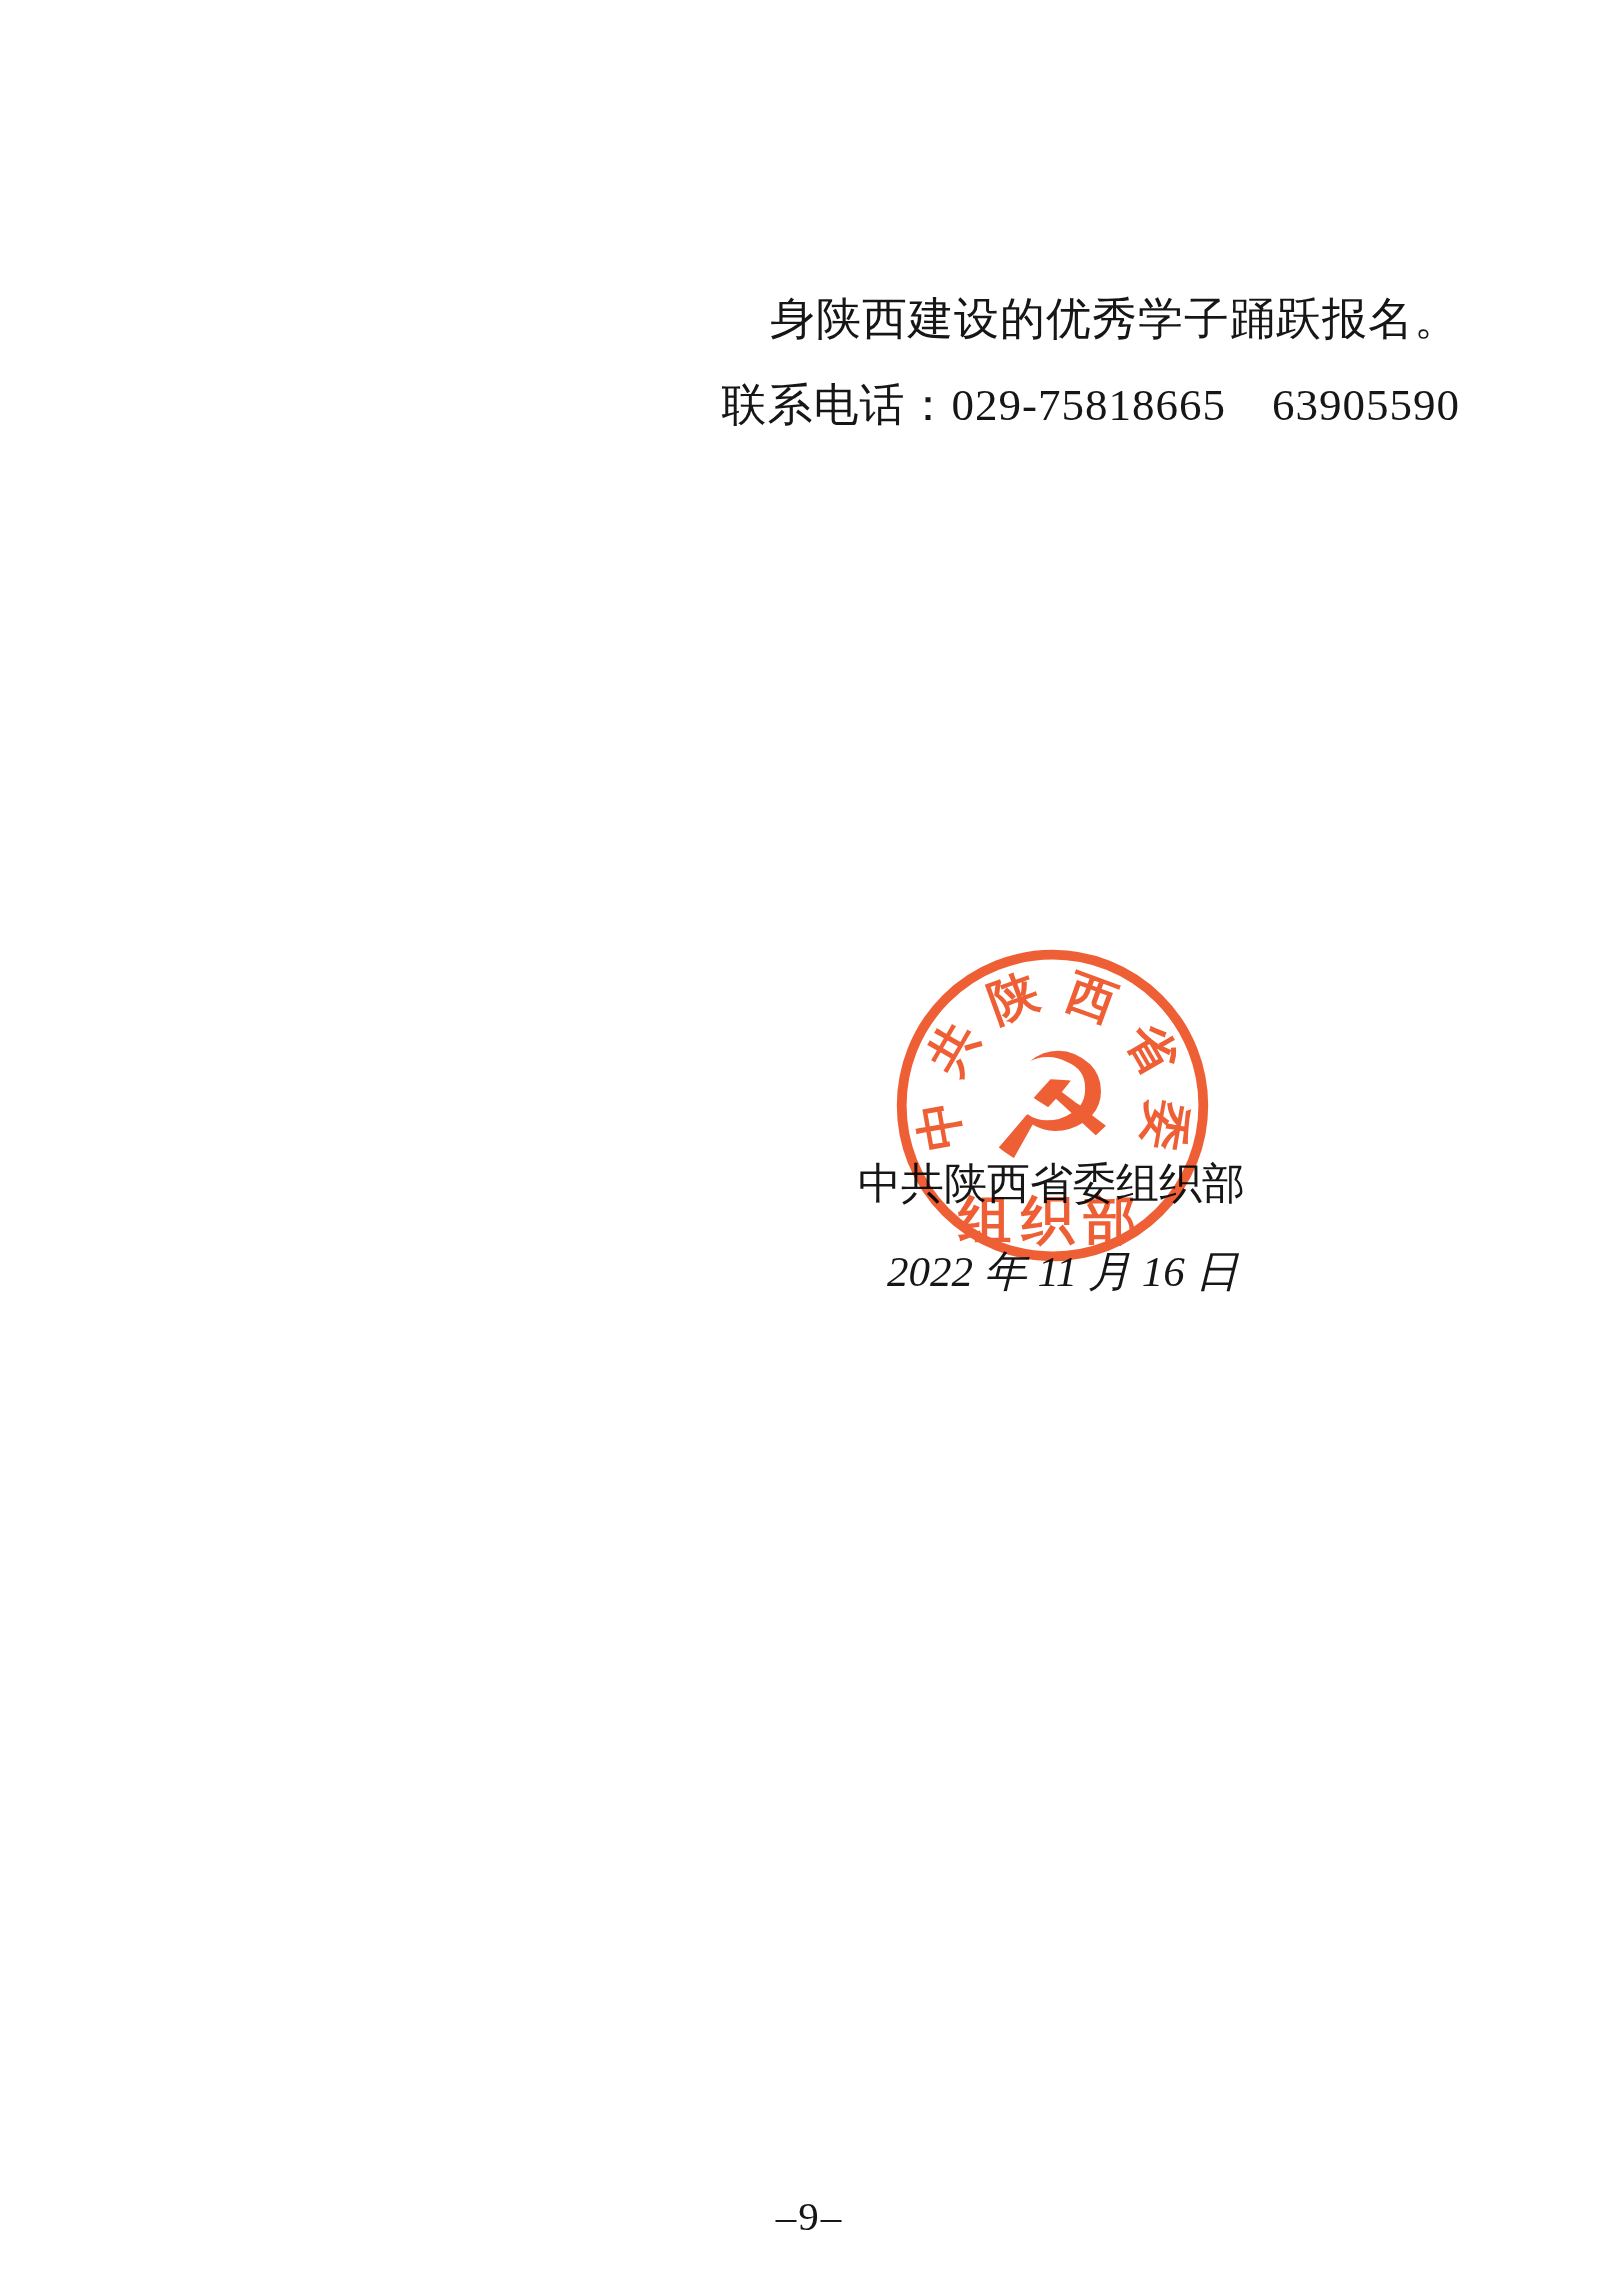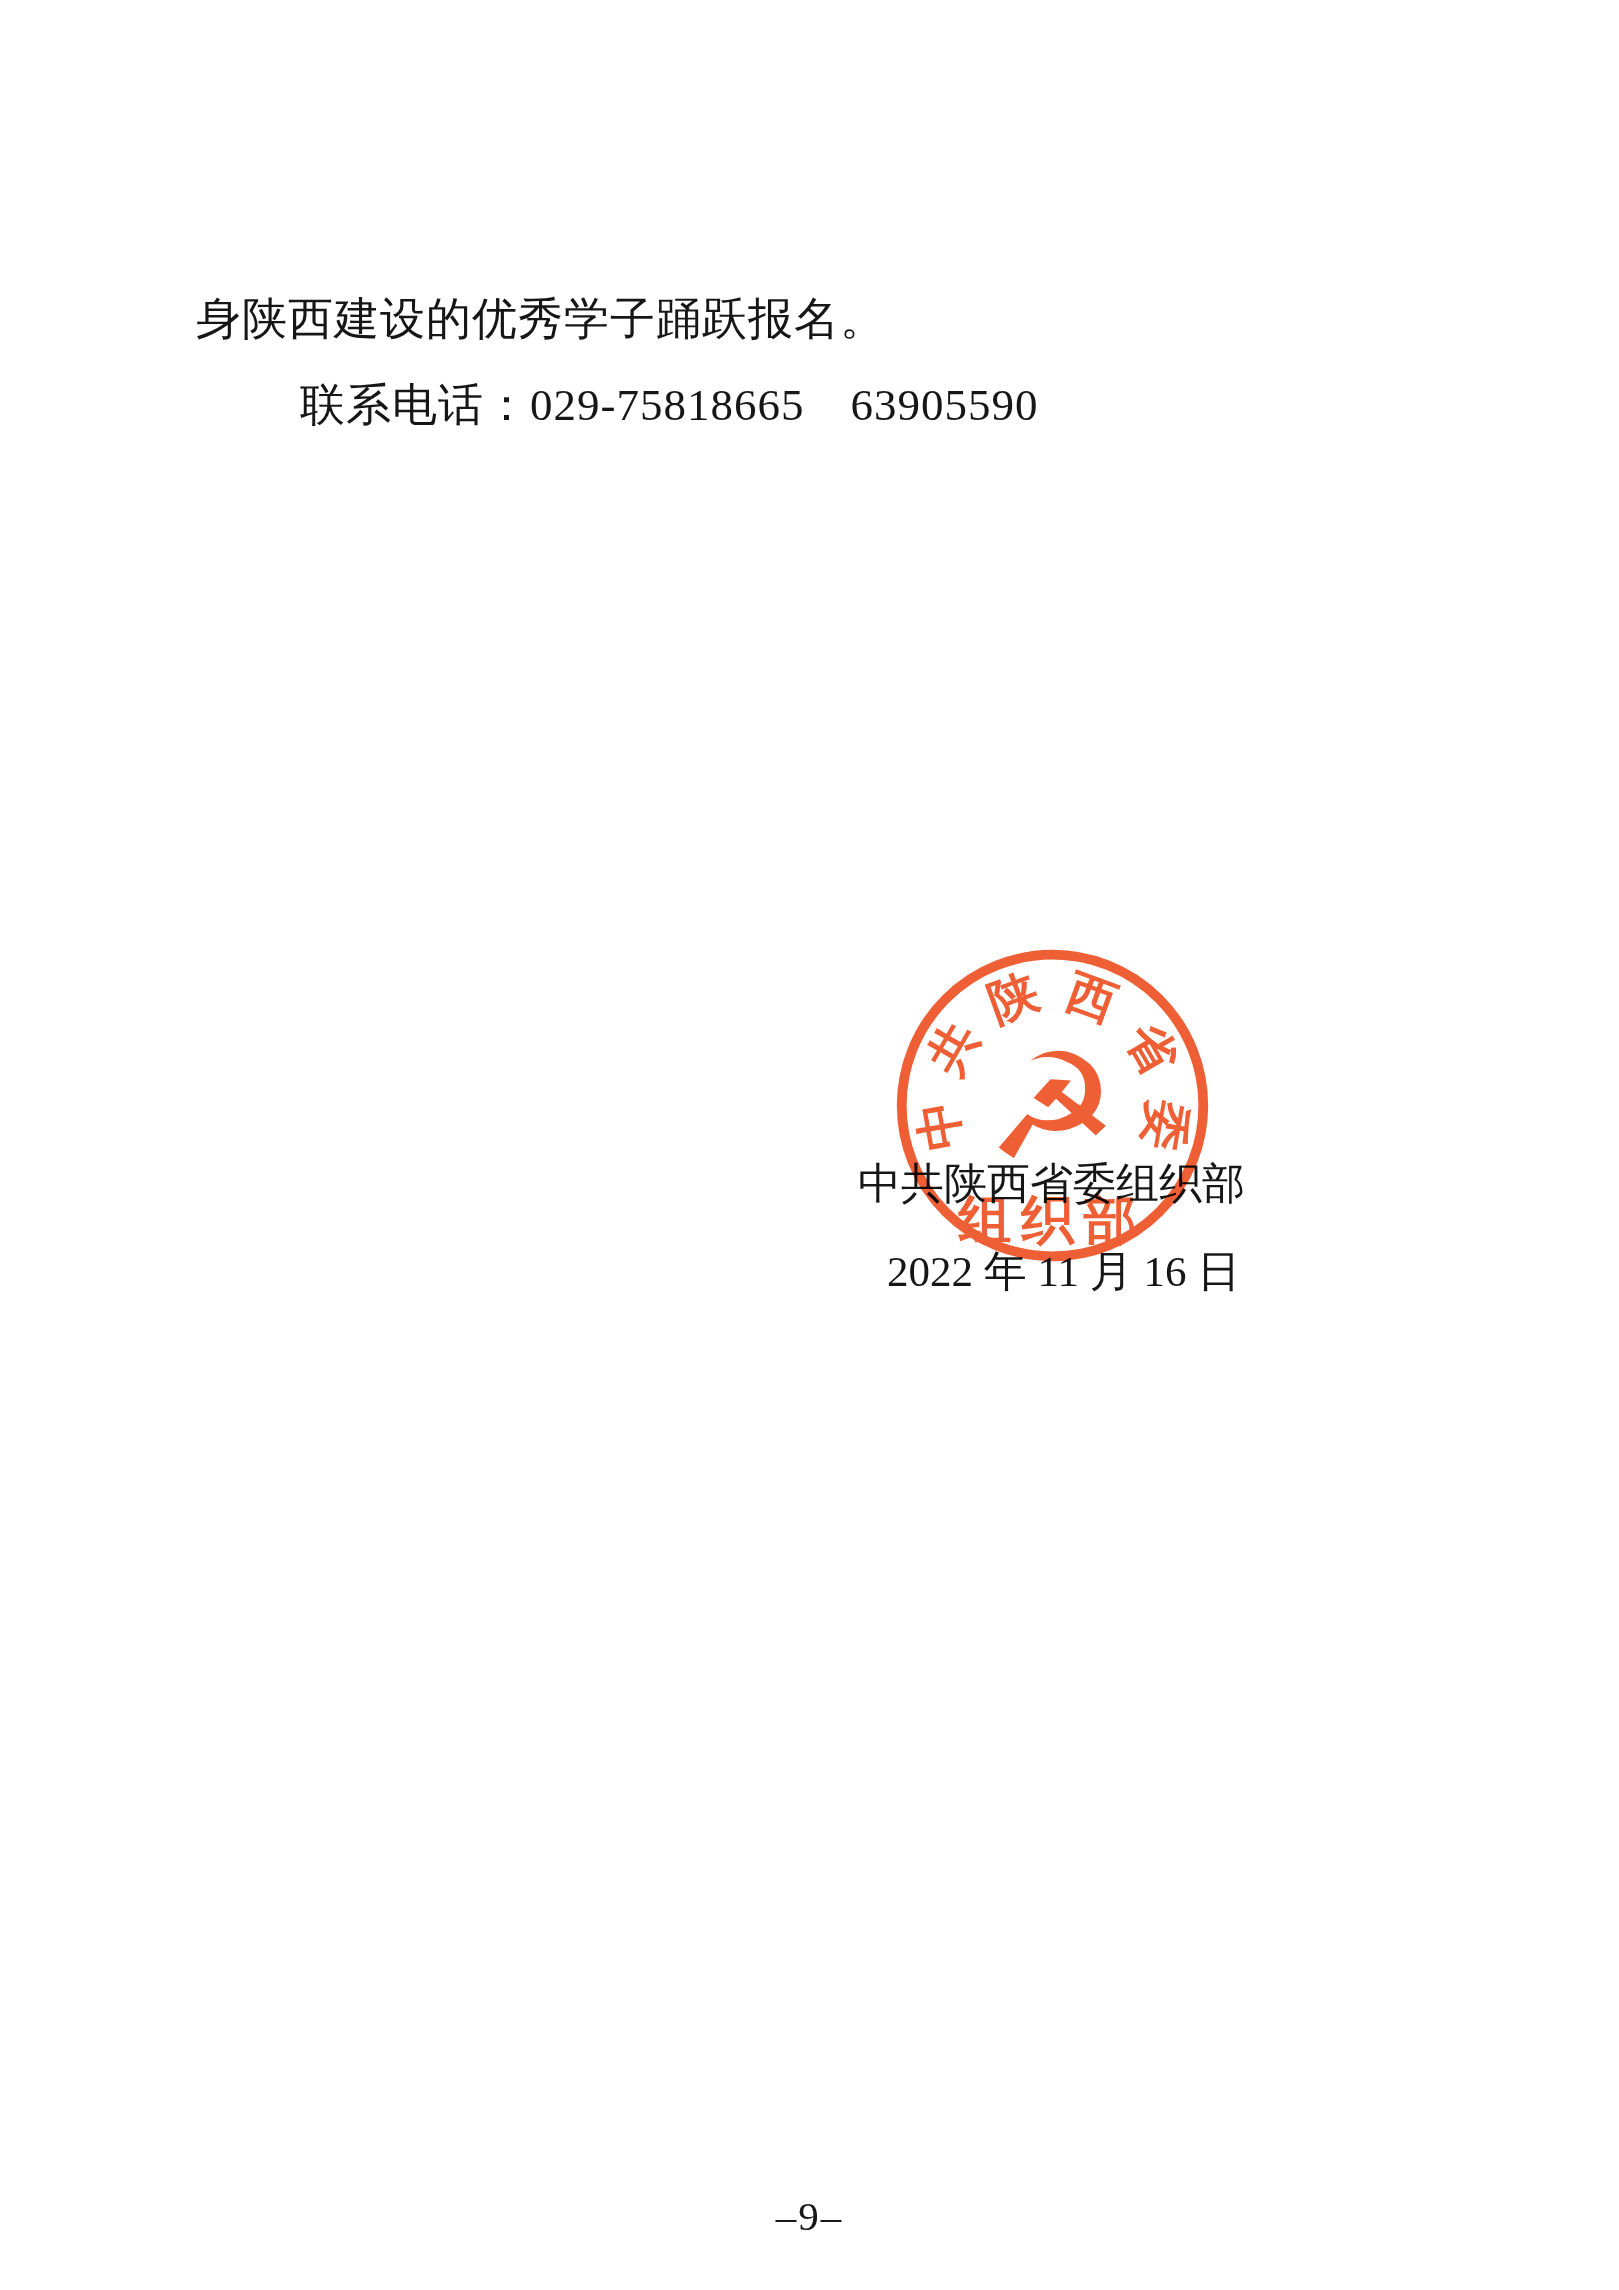--- a/index.html
+++ b/index.html
@@ -17,20 +17,21 @@
     overflow: hidden;
   }
   .body-text {
     position: absolute;
     left: 196px;
     top: 276px;
     width: 1264px;
     font-size: 45px;
     line-height: 86px;
     letter-spacing: 1px;
+    text-align: right;
   }
   .line {
     height: 86px;
     white-space: nowrap;
   }
   .indent {
     padding-left: 104px;
   }
   .spacer {
     height: 83px;
@@ -44,20 +45,21 @@
     white-space: nowrap;
     z-index: 1;
   }
   .sig-date {
     position: absolute;
     left: 887px;
     top: 1243px;
     font-size: 43px;
     white-space: nowrap;
     z-index: 1;
+    font-style: italic;
   }
   .seal {
     position: absolute;
     left: 888px;
     top: 941px;
     width: 329px;
     height: 329px;
     z-index: 2;
     mix-blend-mode: multiply;
     opacity: 0.94;

